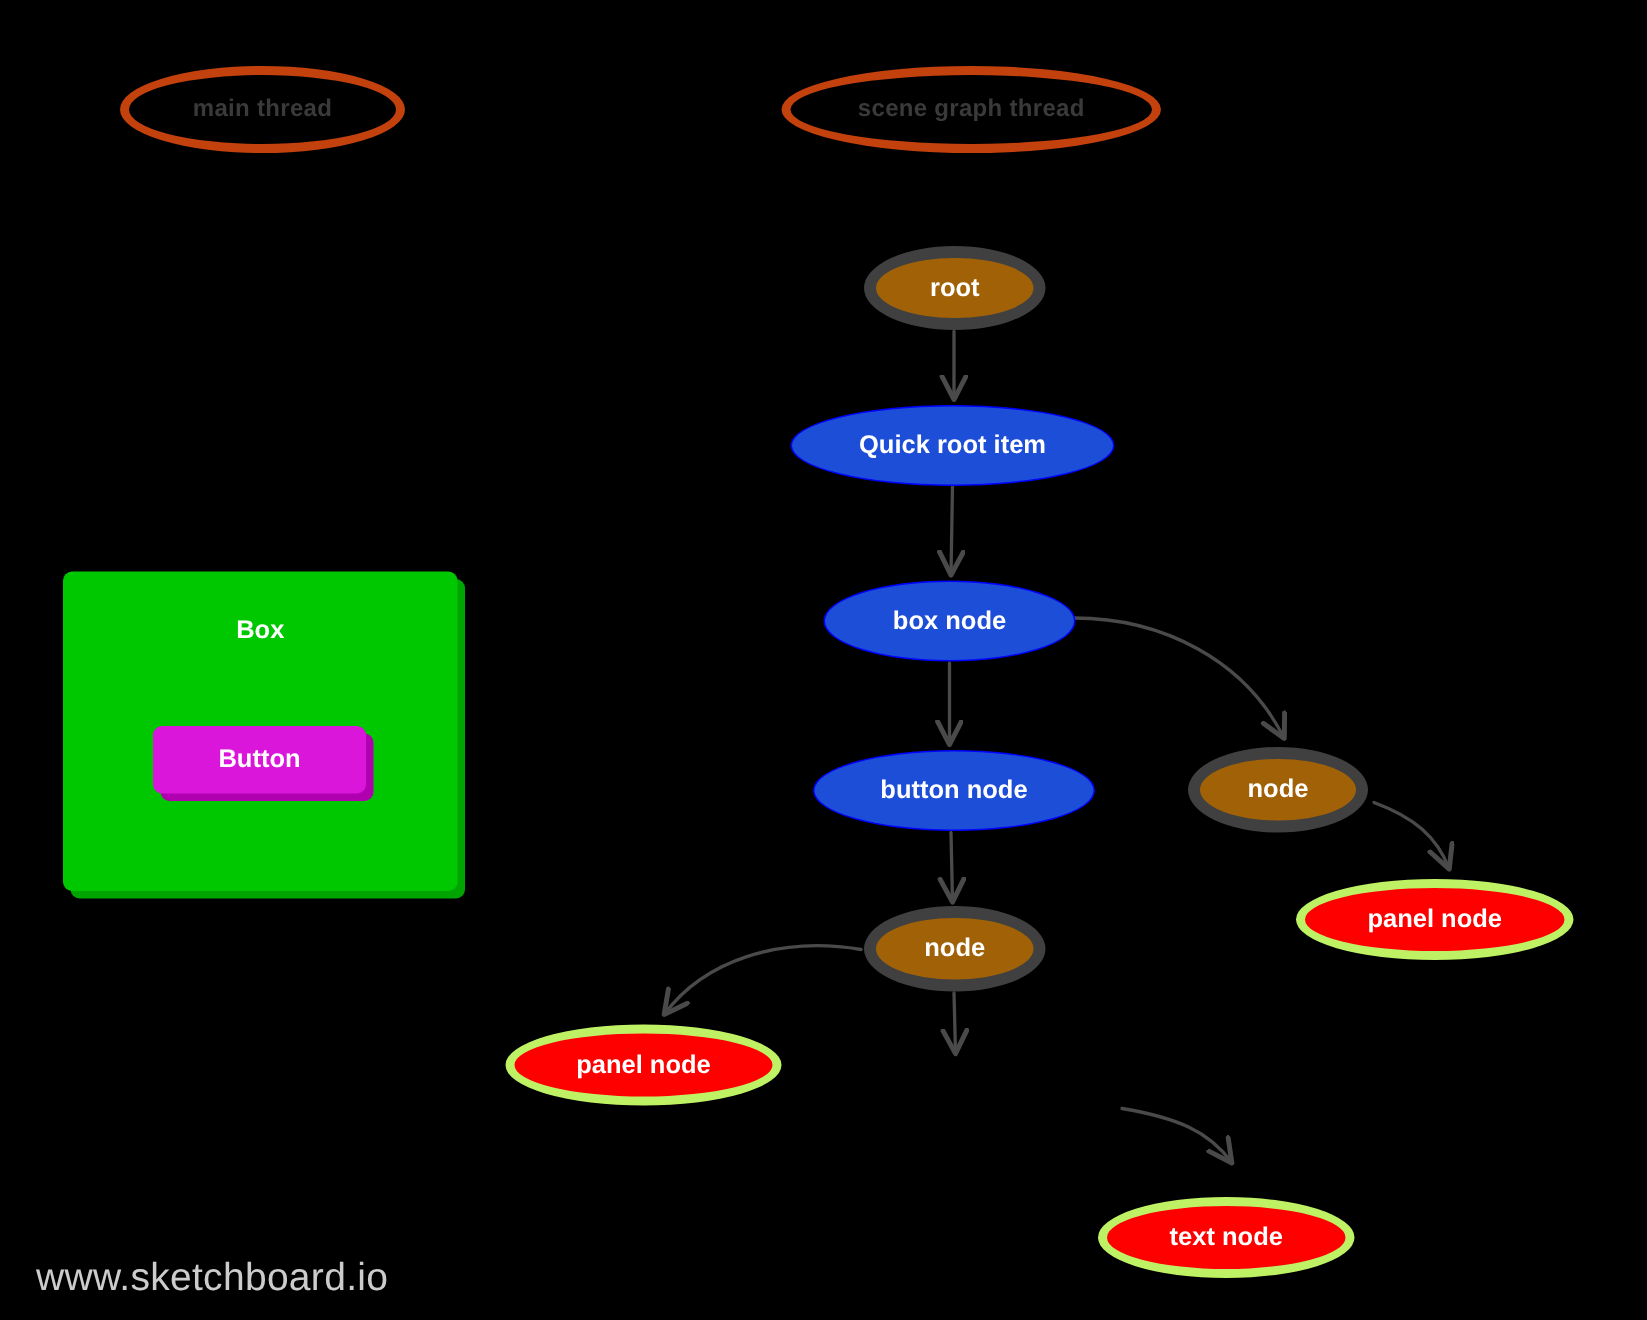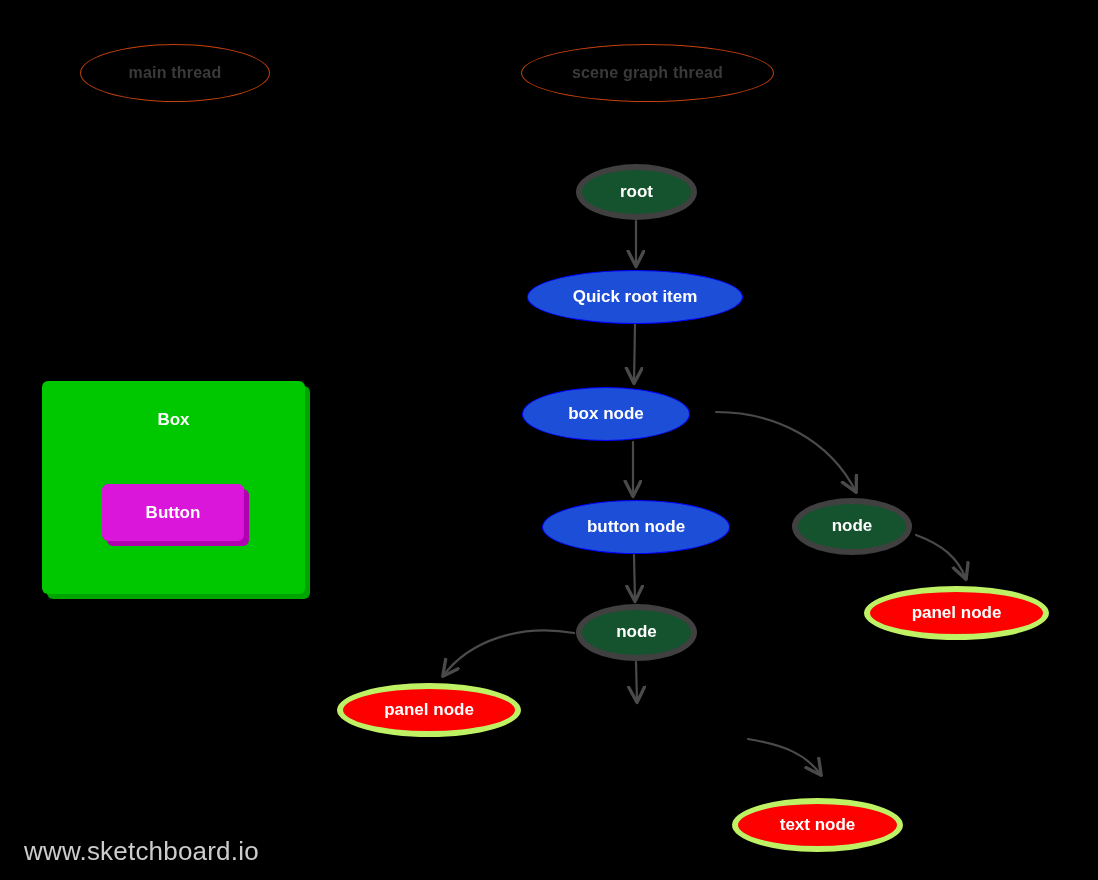--- a/index.html
+++ b/index.html
@@ -37,38 +37,38 @@
     justify-content: center;
     box-sizing: border-box;
     text-align: center;
     line-height: 1.1;
     white-space: nowrap;
   }
 
   
   .thread-lane {
     border-radius: 50%;
-    border: 1px solid #c2410c;
+    border: 6px solid #c2410c;
     background: transparent;
     color: #3a3a3a;
     font-weight: bold;
     font-size: 16px;
     letter-spacing: 0.2px;
   }
 
   
   .ellipse {
     border-radius: 50%;
     color: #ffffff;
     font-weight: bold;
     font-size: 17px;
   }
   .ellipse.gray {
-    background: #14532d;
-    border: 6px solid #404040;
+    background: #a16207;
+    border: 8px solid #404040;
   }
   .ellipse.blue {
     background: #1d4ed8;
     border: 1px solid #0000ff;
   }
   .ellipse.red {
     background: #ff0000;
     border: 6px solid #bef264;
   }
 
@@ -150,33 +150,33 @@
   </div>
 
   <div class="node rect-sketch box-green" style="left:42px; top:381px; width:263px; height:213px;">
     <span class="rect-label">Box</span>
   </div>
 
   <div class="node thread-lane" style="left:521px; top:44px; width:253px; height:58px;">
     <span>scene graph thread</span>
   </div>
 
-  <div class="node rect-sketch box-magenta" style="left:102px; top:484px; width:142px; height:57px;">
+  <div class="node rect-sketch box-magenta" style="left:102px; top:484px; width:142px; height:45px;">
     <span class="rect-label">Button</span>
   </div>
 
   <div class="node ellipse gray" style="left:576px; top:164px; width:121px; height:56px;">
     <span>root</span>
   </div>
 
   <div class="node ellipse blue" style="left:527px; top:270px; width:216px; height:54px;">
     <span>Quick root item</span>
   </div>
 
-  <div class="node ellipse blue" style="left:522px; top:387px; width:168px; height:54px;">
+  <div class="node ellipse blue" style="left:549px; top:387px; width:168px; height:54px;">
     <span>box node</span>
   </div>
 
   <div class="node ellipse blue" style="left:542px; top:500px; width:188px; height:54px;">
     <span>button node</span>
   </div>
 
   <div class="node ellipse gray" style="left:792px; top:498px; width:120px; height:57px;">
     <span>node</span>
   </div>

